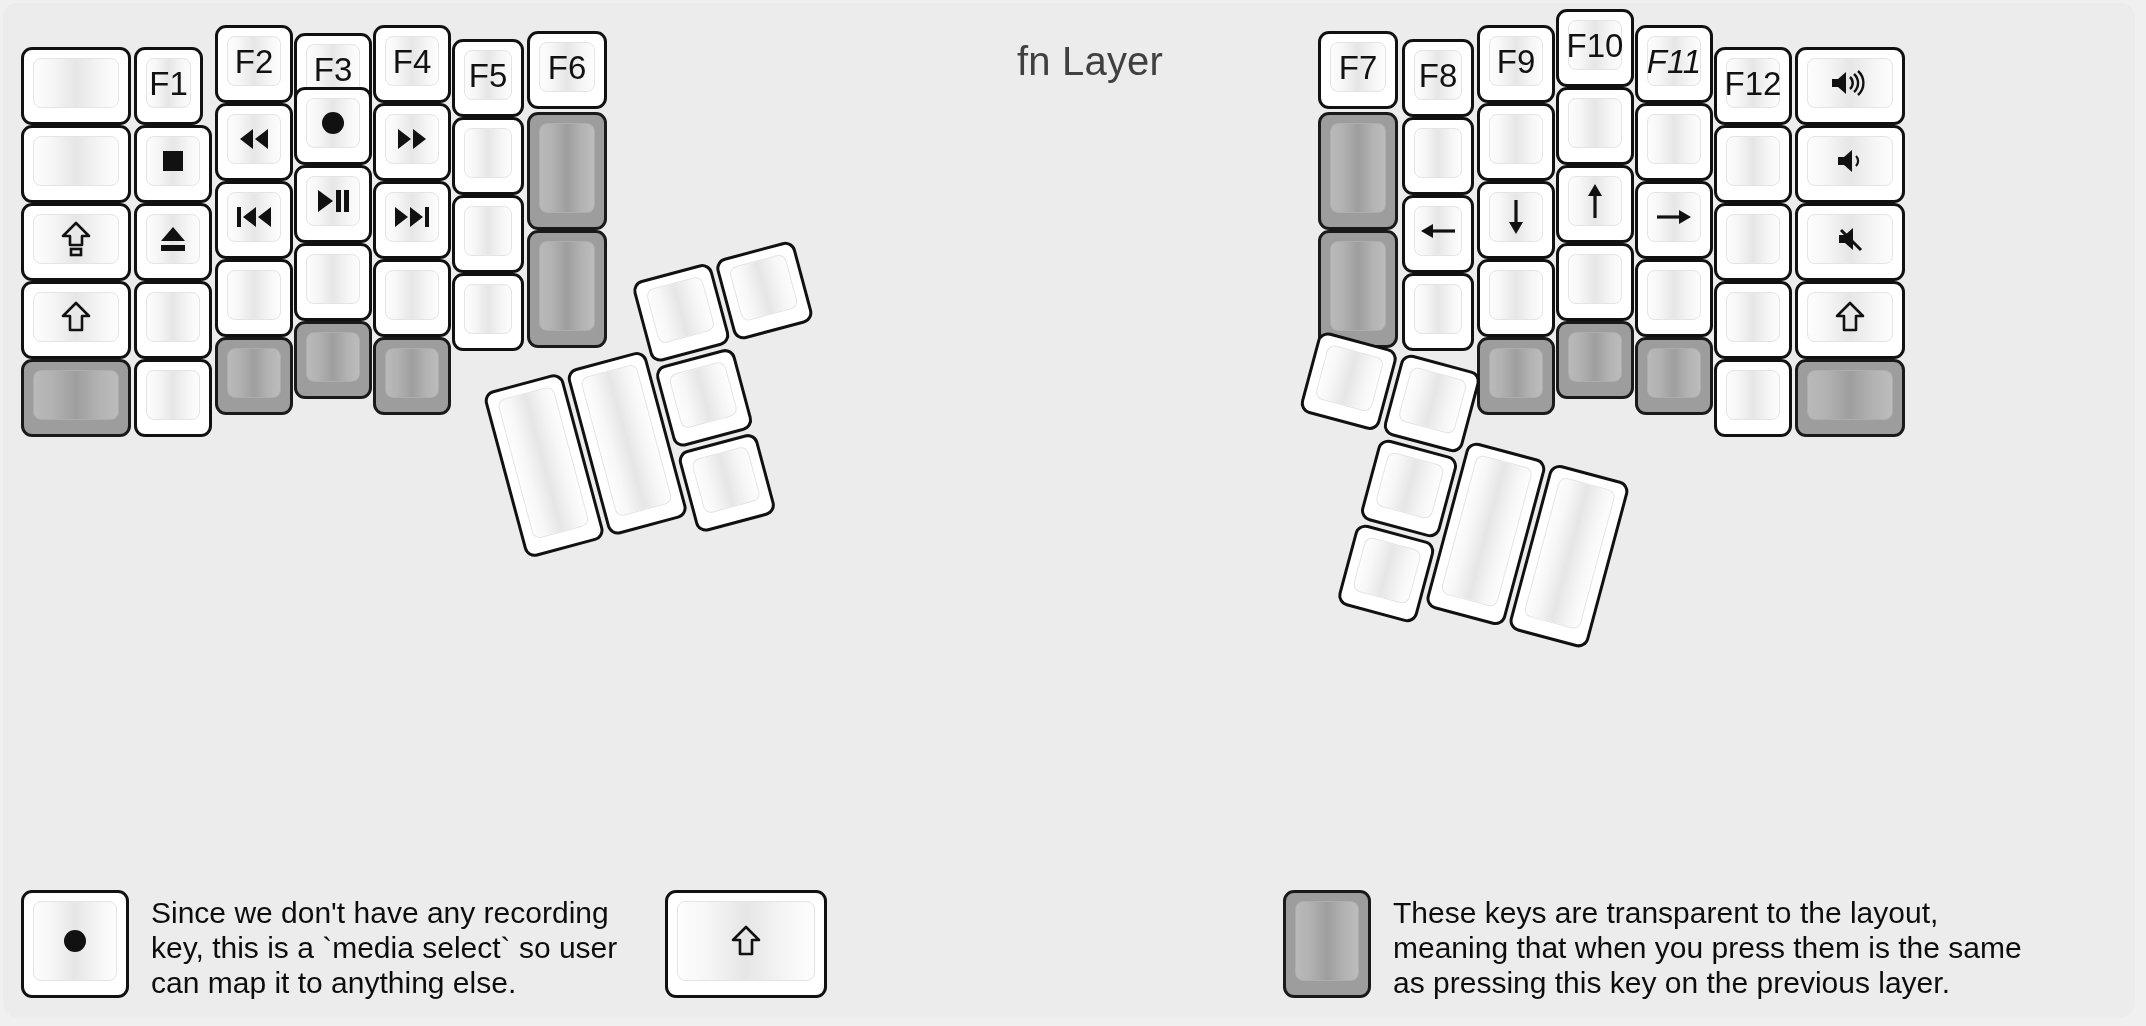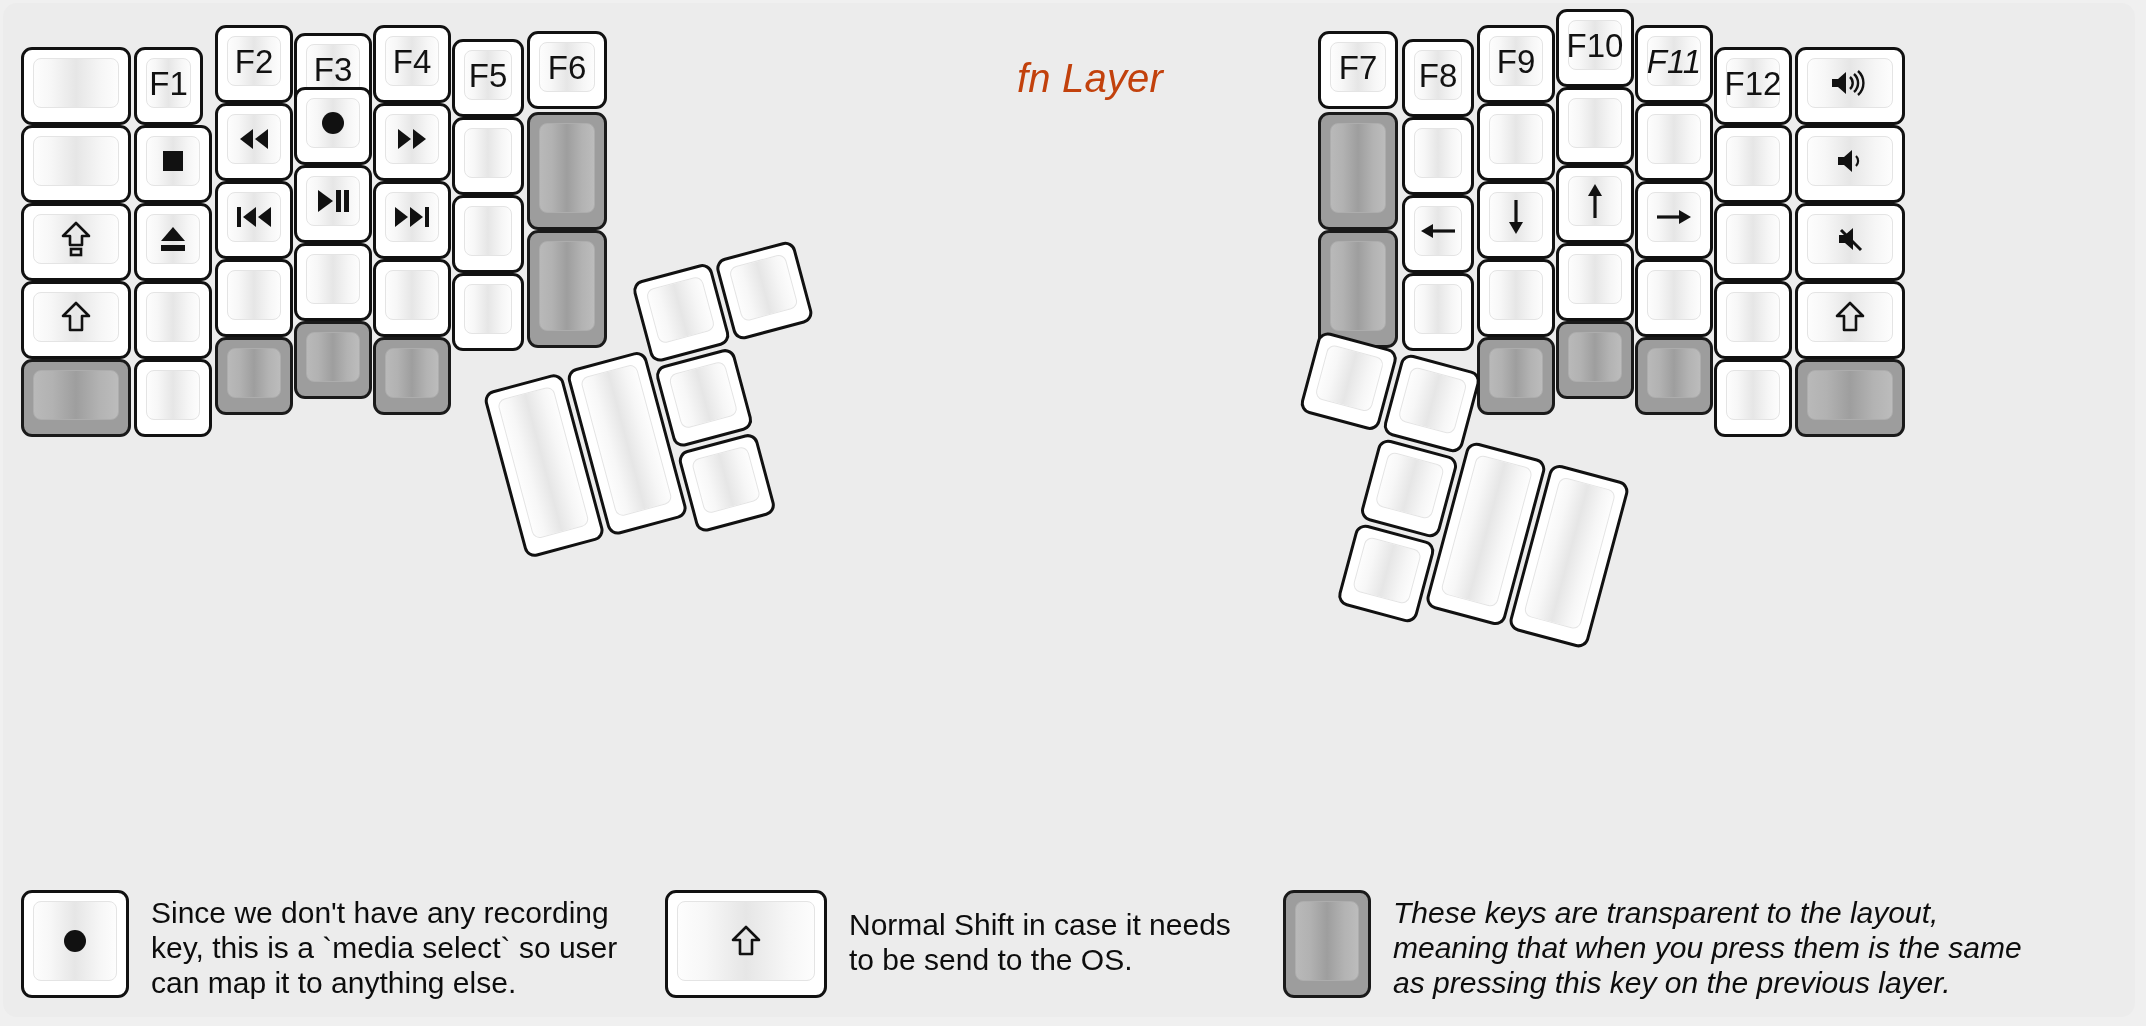--- a/index.html
+++ b/index.html
@@ -8,22 +8,22 @@
     background:#f0f0f0;
     font-family:"Liberation Sans", sans-serif;
     overflow:hidden;
   }
   #root{position:relative;width:2146px;height:1026px;}
   #panel{
     position:absolute;left:3px;top:3px;width:2132px;height:1014px;
     background:#ececec;border-radius:14px;
   }
   #title{
-    position:absolute;left:900px;top:56px;width:380px;
-    text-align:center;font-size:40px;color:#c2410c;letter-spacing:0.2px;font-style:italic;
+    position:absolute;left:900px;top:39px;width:380px;
+    text-align:center;font-size:40px;color:#404040;letter-spacing:0.2px;
   }
 
   
   .key{
     position:absolute;
     box-sizing:border-box;
     border:3px solid #111;
     border-radius:11px;
     background:#ffffff;
     display:flex;align-items:center;justify-content:center;
@@ -492,24 +492,22 @@
         <div class="legend-key" style="position: relative; width: 162px; height: 108px;">
           <div class="key" style="left: 0px; top: 0px; width: 162px; height: 108px;">
             <div class="inner"></div>
             <div class="lbl">
               <svg width="30" height="32" viewBox="0 0 30 32">
                 <polygon points="15,2 28,15 21,15 21,29 9,29 9,15 2,15" fill="none" stroke="#111" stroke-width="2.6" stroke-linejoin="round"></polygon>
               </svg>
             </div>
           </div>
         </div>
-        <div class="legend-text" style="margin-left: 22px; margin-top: 18px;">Normal Shift in case it needs
-to be send to the OS.</div>
-      </div>
-      <div class="legend-item" style="left: 1283px; top: 890px; font-style: italic;">
+      </div>
+      <div class="legend-item" style="left: 1283px; top: 890px;">
         <div class="legend-key" style="position: relative; width: 88px; height: 108px;">
           <div class="key trans" style="left: 0px; top: 0px; width: 88px; height: 108px;">
             <div class="inner"></div>
             <div class="lbl"></div>
           </div>
         </div>
         <div class="legend-text" style="margin-left: 22px; margin-top: 6px;">These keys are transparent to the layout,
 meaning that when you press them is the same
 as pressing this key on the previous layer.</div>
       </div>

